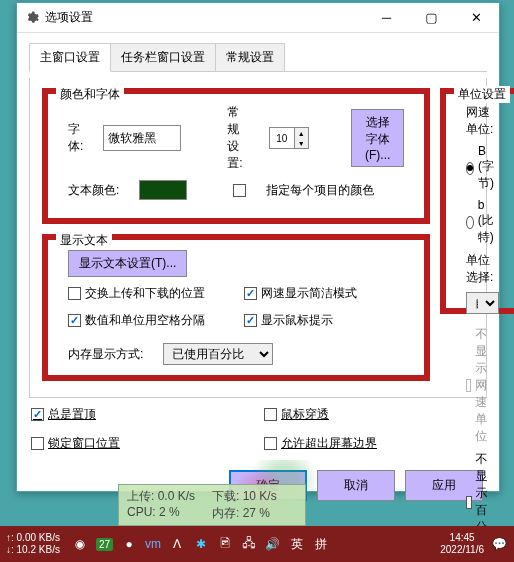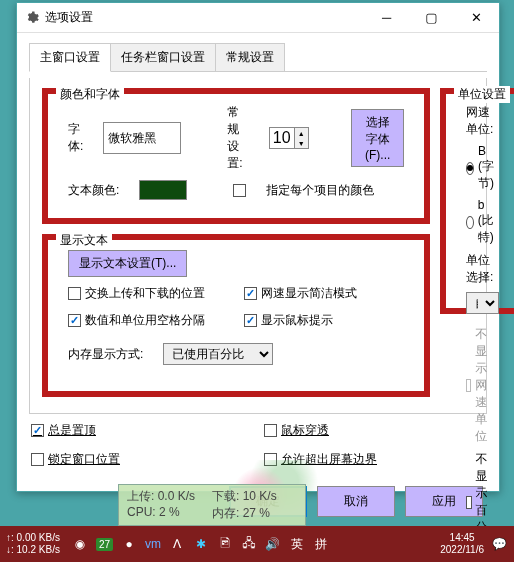--- a/index.html
+++ b/index.html
@@ -19,23 +19,23 @@
 
 .main-area { border: 1px solid #ccc; border-top: none; padding: 10px 12px 6px; position: relative; display: flex; gap: 10px; }
 .left-col { flex: 1; }
 .right-col { width: 132px; }
 
 .group { border: 6px solid #b91c1c; padding: 10px 20px 10px; margin-bottom: 10px; position: relative; }
 .group-title { position: absolute; top: -8px; left: 8px; background: #fff; padding: 0 4px; font-size: 12px; }
 
 .row { display: flex; align-items: center; margin-bottom: 8px; gap: 20px; }
 .lbl { font-size: 12px; }
-input[type=text].field { border: 1px solid #888; padding: 2px 4px; font-size: 12px; height: 32px; }
+input[type=text].field { border: 1px solid #888; padding: 2px 4px; font-size: 12px; height: 26px; }
 .spinner-wrap { display: flex; border: 1px solid #888; height: 22px; }
-.spinner-wrap input { border: none; width: 24px; text-align: center; font-size: 16px; outline: none; }
+.spinner-wrap input { border: none; width: 24px; text-align: center; font-size: 10px; outline: none; }
 .spinner-btns { display: flex; flex-direction: column; width: 14px; border-left: 1px solid #888; }
 .spinner-btns div { flex: 1; display: flex; align-items: center; justify-content: center; font-size: 7px; cursor: pointer; background: #f0f0f0; }
 .btn { border: 1px solid #888; background: #c4b5fd; padding: 4px 10px; font-size: 12px; cursor: pointer; }
 
 .color-swatch { width: 48px; height: 20px; border: 1px solid #888; background: #0d4a0d; cursor: pointer; }
 
 .check-row { display: flex; align-items: center; gap: 4px; margin-bottom: 6px; font-size: 12px; }
 .checkbox { width: 13px; height: 13px; border: 1px solid #555; display: inline-flex; align-items: center; justify-content: center; cursor: pointer; background: #fff; }
 .checkbox.checked::after { content: "✓"; font-size: 11px; color: #0066cc; font-weight: bold; line-height: 1; }
 .check-grid { display: grid; grid-template-columns: 1fr 1fr; gap: 4px 16px; margin-top: 8px; }
@@ -132,21 +132,21 @@
               </div>
             <div class="check-row">
                 <span class="checkbox checked"></span>
                 <span>数值和单位用空格分隔</span>
               </div>
             <div class="check-row">
                 <span class="checkbox checked"></span>
                 <span>显示鼠标提示</span>
               </div>
           </div>
-          <div class="row" style="margin-top:8px; margin-bottom:16px;">
+          <div class="row" style="margin-top:8px; margin-bottom:0;">
             <span class="lbl">内存显示方式:</span>
             <select style="width:110px">
               <option>已使用百分比</option>
             </select>
           </div>
         </div>
 
       </div>
 
       <div class="right-col">

